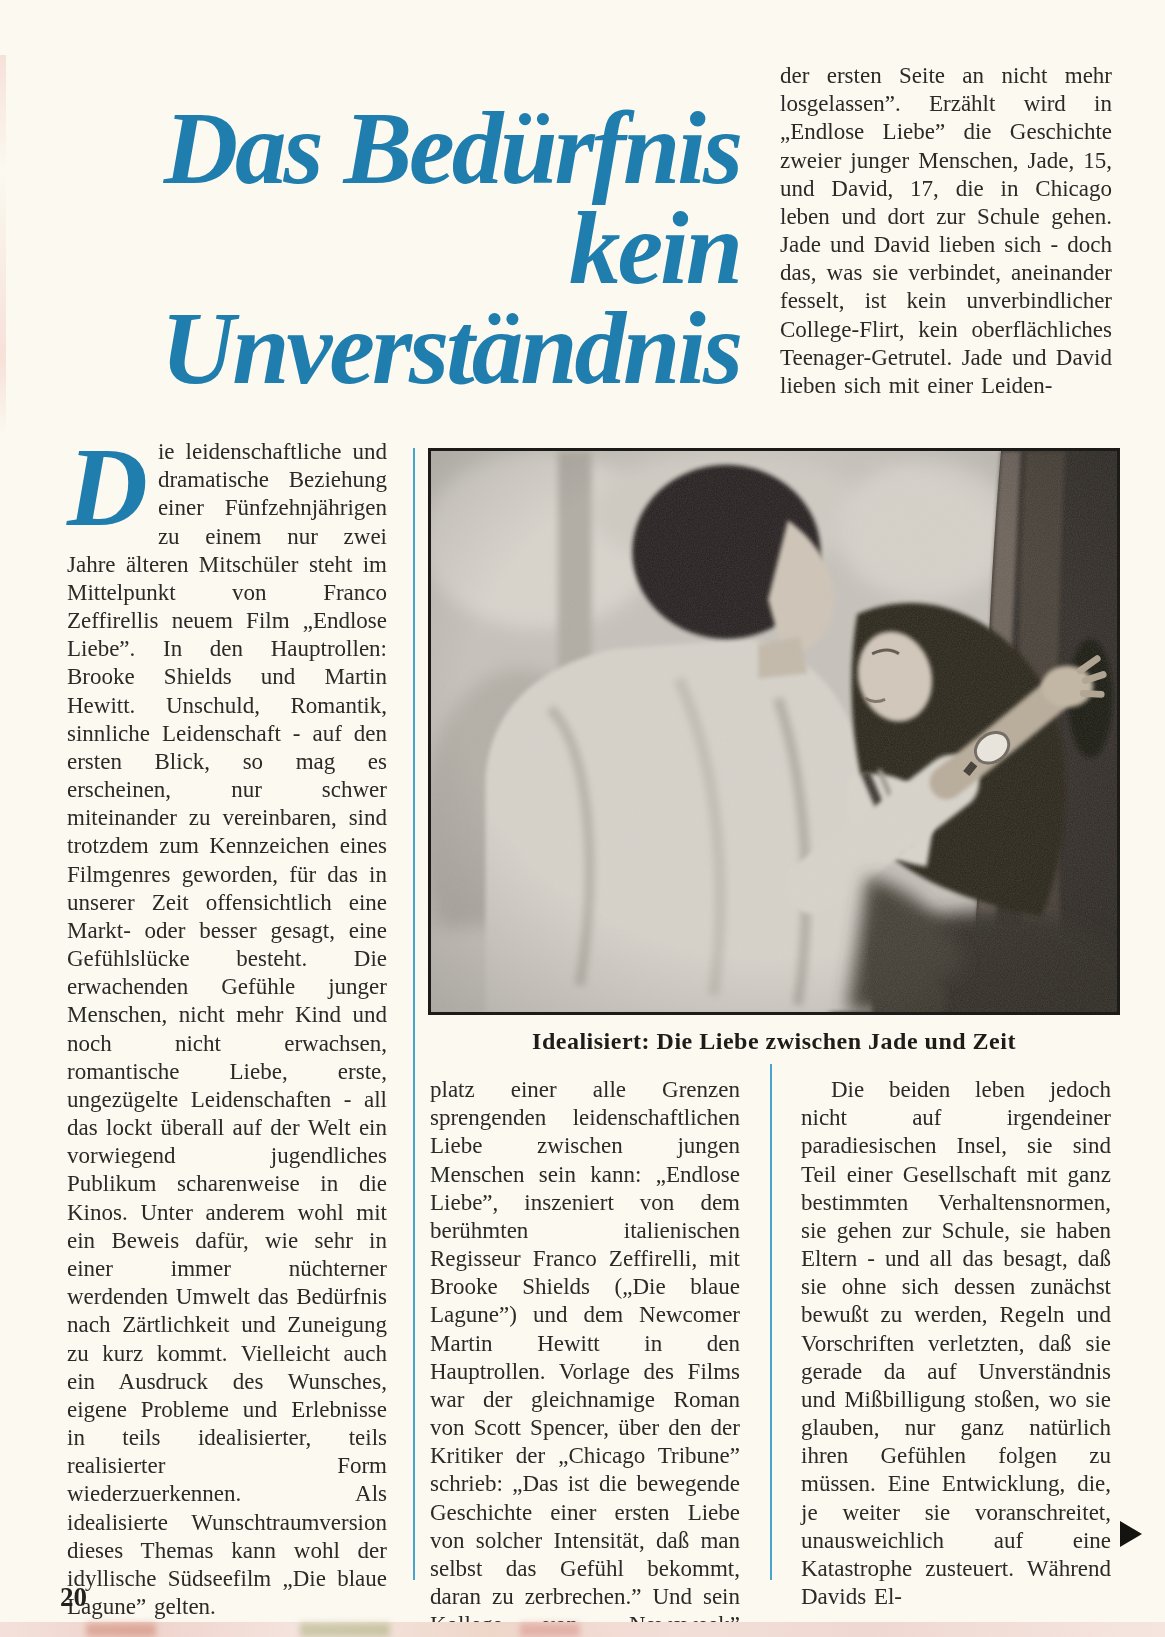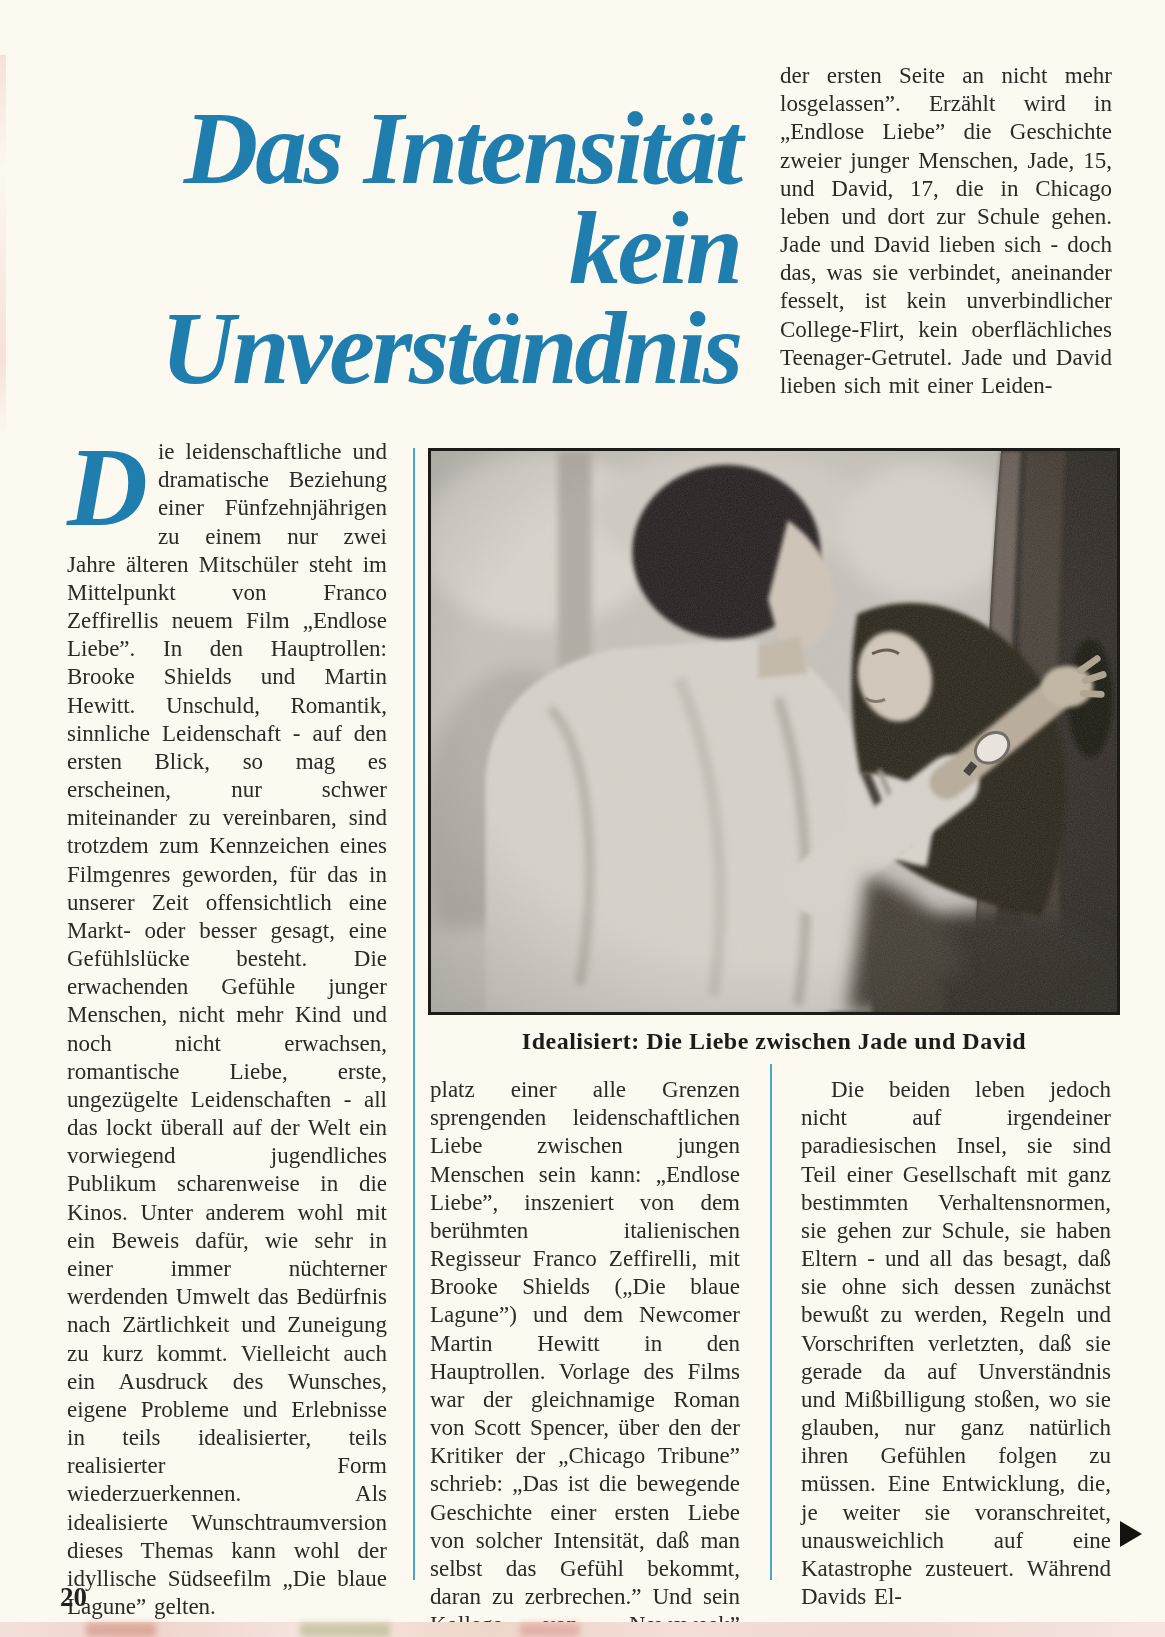--- a/index.html
+++ b/index.html
@@ -78,21 +78,21 @@
   }
 </style>
 </head>
 <body>
 
 <div id="page">
 
   <div id="edge-smudge"></div>
 
   <h1 id="title">
-    <span>Das Intensität</span>
+    <span>Das Bedürfnis</span>
     <span>kein</span>
     <span>Unverständnis</span>
   </h1>
 
   <div id="col-top-right" class="col">
     <p>der ersten Seite an nicht mehr losgelassen”. Erzählt wird in „Endlose Liebe” die Geschichte zweier junger Menschen, Jade, 15, und David, 17, die in Chicago leben und dort zur Schule gehen. Jade und David lieben sich - doch das, was sie verbindet, aneinander fesselt, ist kein unverbindlicher College-Flirt, kein oberflächliches Teenager-Getrutel. Jade und David lieben sich mit einer Leiden-</p>
   </div>
 
   <div class="vrule" id="vrule-left"></div>
   <div class="vrule" id="vrule-mid"></div>
@@ -166,21 +166,21 @@
       <ellipse cx="566" cy="300" rx="18" ry="14" fill="#ece8e0" stroke="#6b655c" stroke-width="3" transform="rotate(-35 566 300)"></ellipse>
       <path d="M548,316 L540,326" stroke="#3c362e" stroke-width="8"></path>
 
       <path d="M440,430 C480,440 520,470 540,520 L470,567 L420,567 Z" fill="#403a33" filter="url(#b8)"></path>
 
       <rect width="692" height="567" fill="url(#vign)"></rect>
       <rect width="692" height="567" filter="url(#grainF)" opacity="0.5"></rect>
     </svg>
   </div>
 
-  <div id="caption">Idealisiert: Die Liebe zwischen Jade und David</div>
+  <div id="caption">Idealisiert: Die Liebe zwischen Jade und Zeit</div>
 
   <div id="col-middle" class="col">
     <p>platz einer alle Grenzen sprengenden leidenschaftlichen Liebe zwischen jungen Menschen sein kann: „Endlose Liebe”, inszeniert von dem berühmten italienischen Regisseur Franco Zeffirelli, mit Brooke Shields („Die blaue Lagune”) und dem Newcomer Martin Hewitt in den Hauptrollen. Vorlage des Films war der gleichnamige Roman von Scott Spencer, über den der Kritiker der „Chicago Tribune” schrieb: „Das ist die bewegende Geschichte einer ersten Liebe von solcher Intensität, daß man selbst das Gefühl bekommt, daran zu zerbrechen.” Und sein Kollege von „Newsweek” gestand, das Buch habe ihn „von</p>
   </div>
 
   <div id="col-right" class="col">
     <p class="indent">Die beiden leben jedoch nicht auf irgendeiner paradiesischen Insel, sie sind Teil einer Gesellschaft mit ganz bestimmten Verhaltensnormen, sie gehen zur Schule, sie haben Eltern - und all das besagt, daß sie ohne sich dessen zunächst bewußt zu werden, Regeln und Vorschriften verletzten, daß sie gerade da auf Unverständnis und Mißbilligung stoßen, wo sie glauben, nur ganz natürlich ihren Gefühlen folgen zu müssen. Eine Entwicklung, die, je weiter sie voranschreitet, unausweichlich auf eine Katastrophe zusteuert. Während Davids El-</p>
   </div>
 
   <div id="next-arrow"></div>

